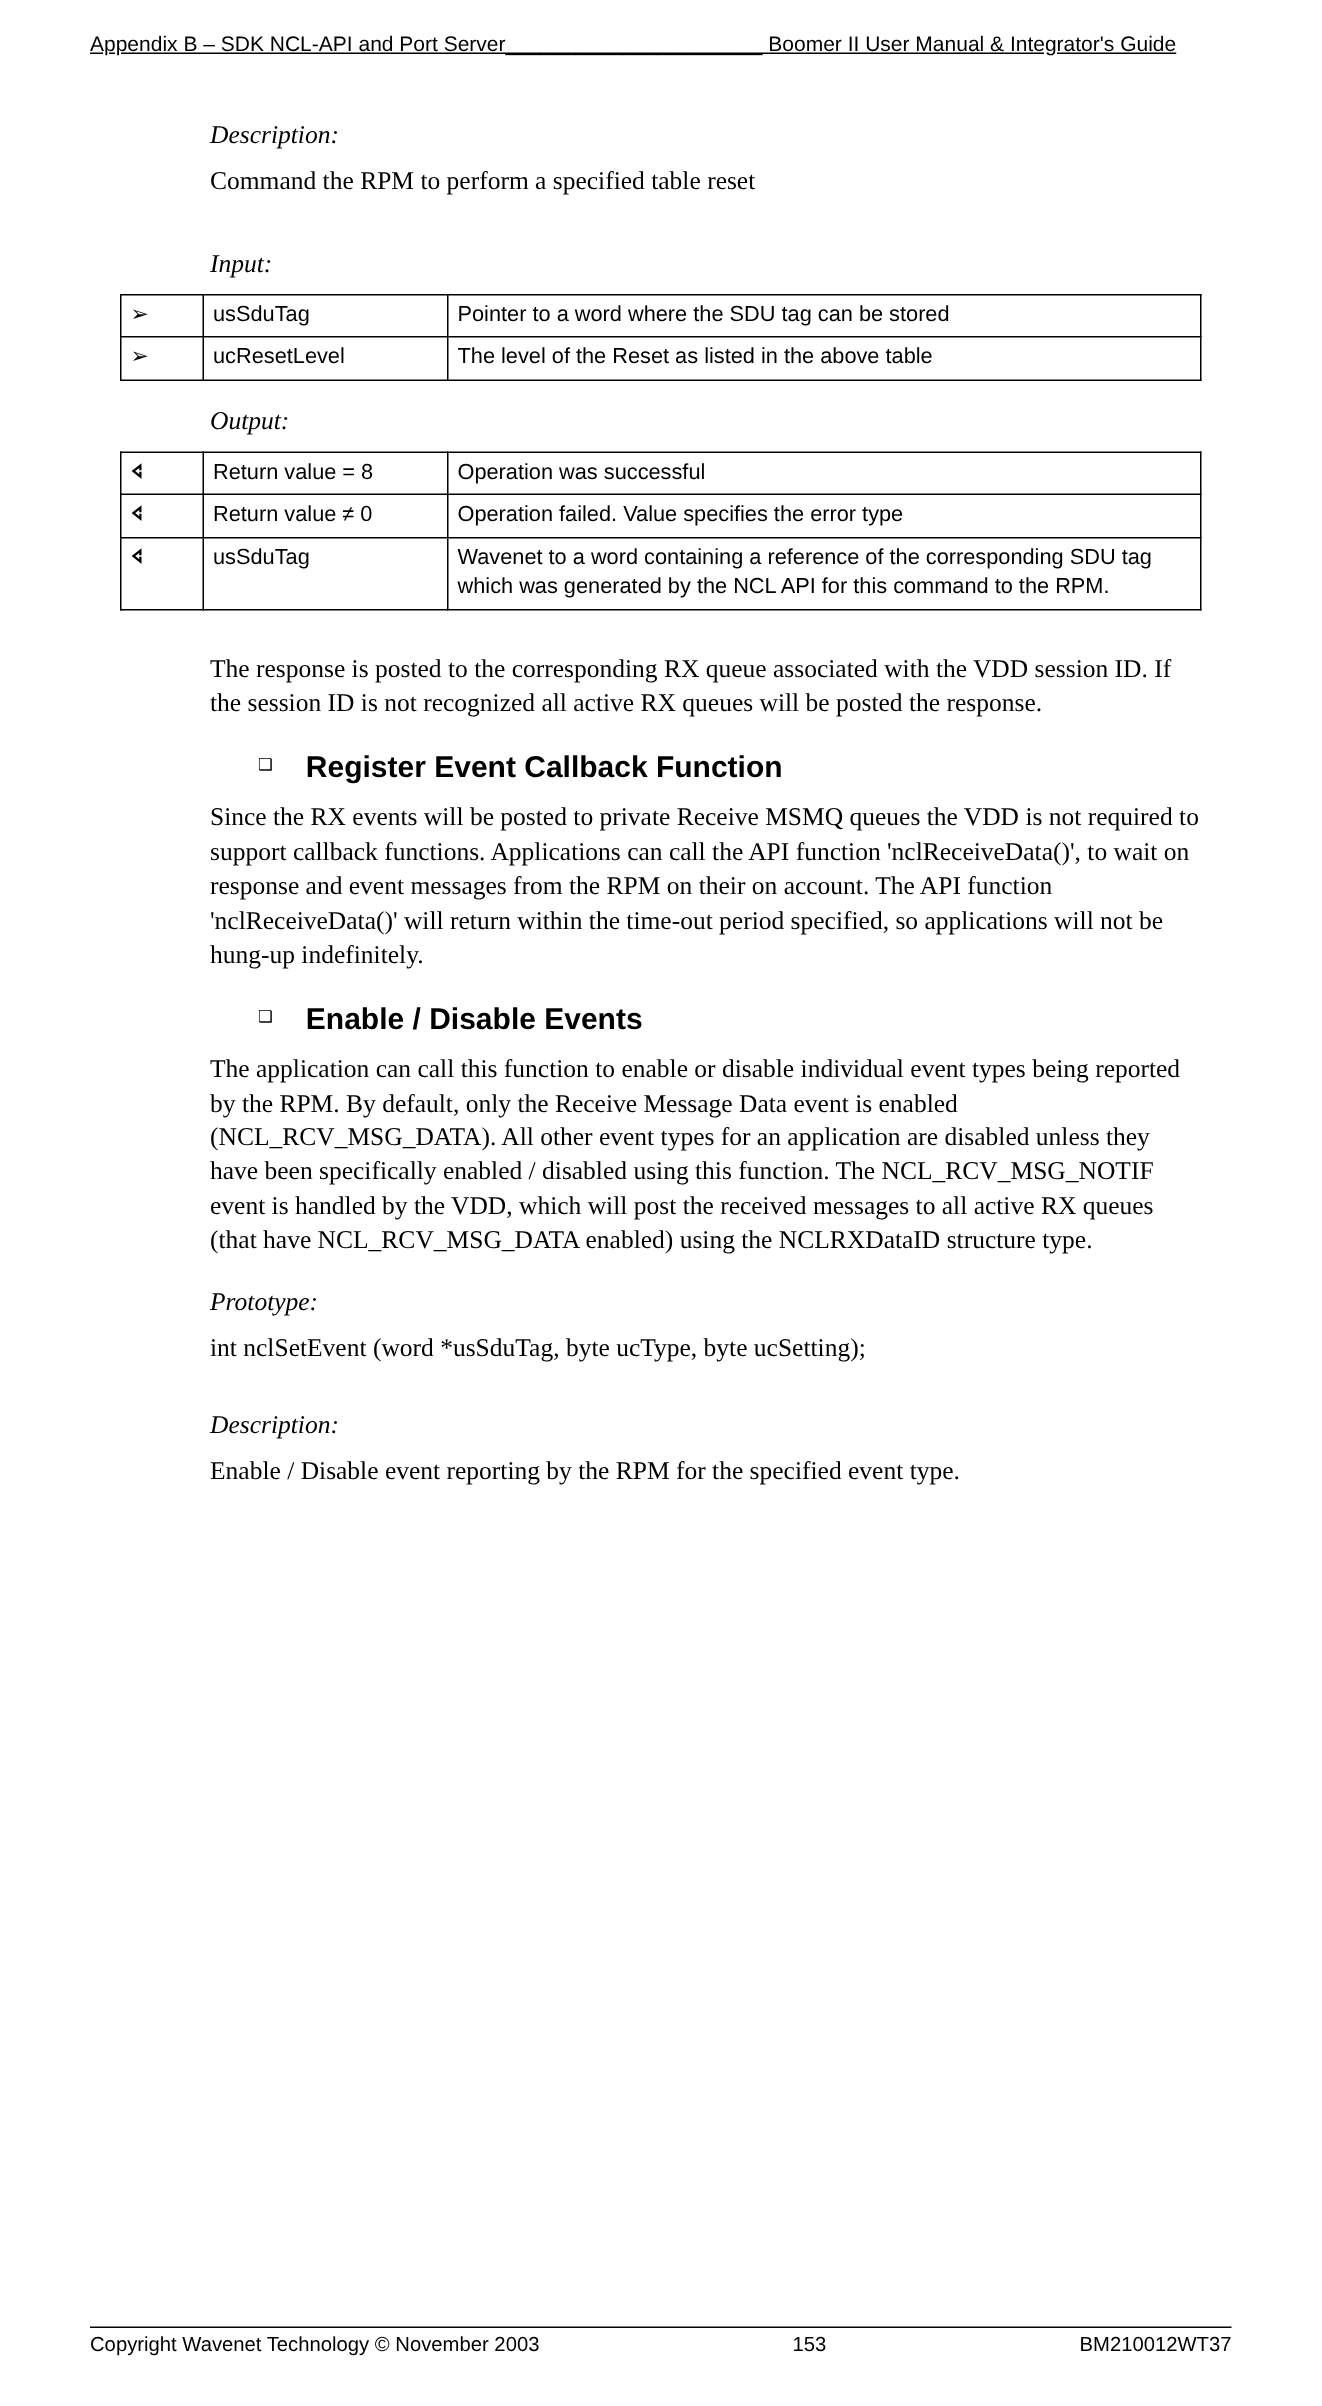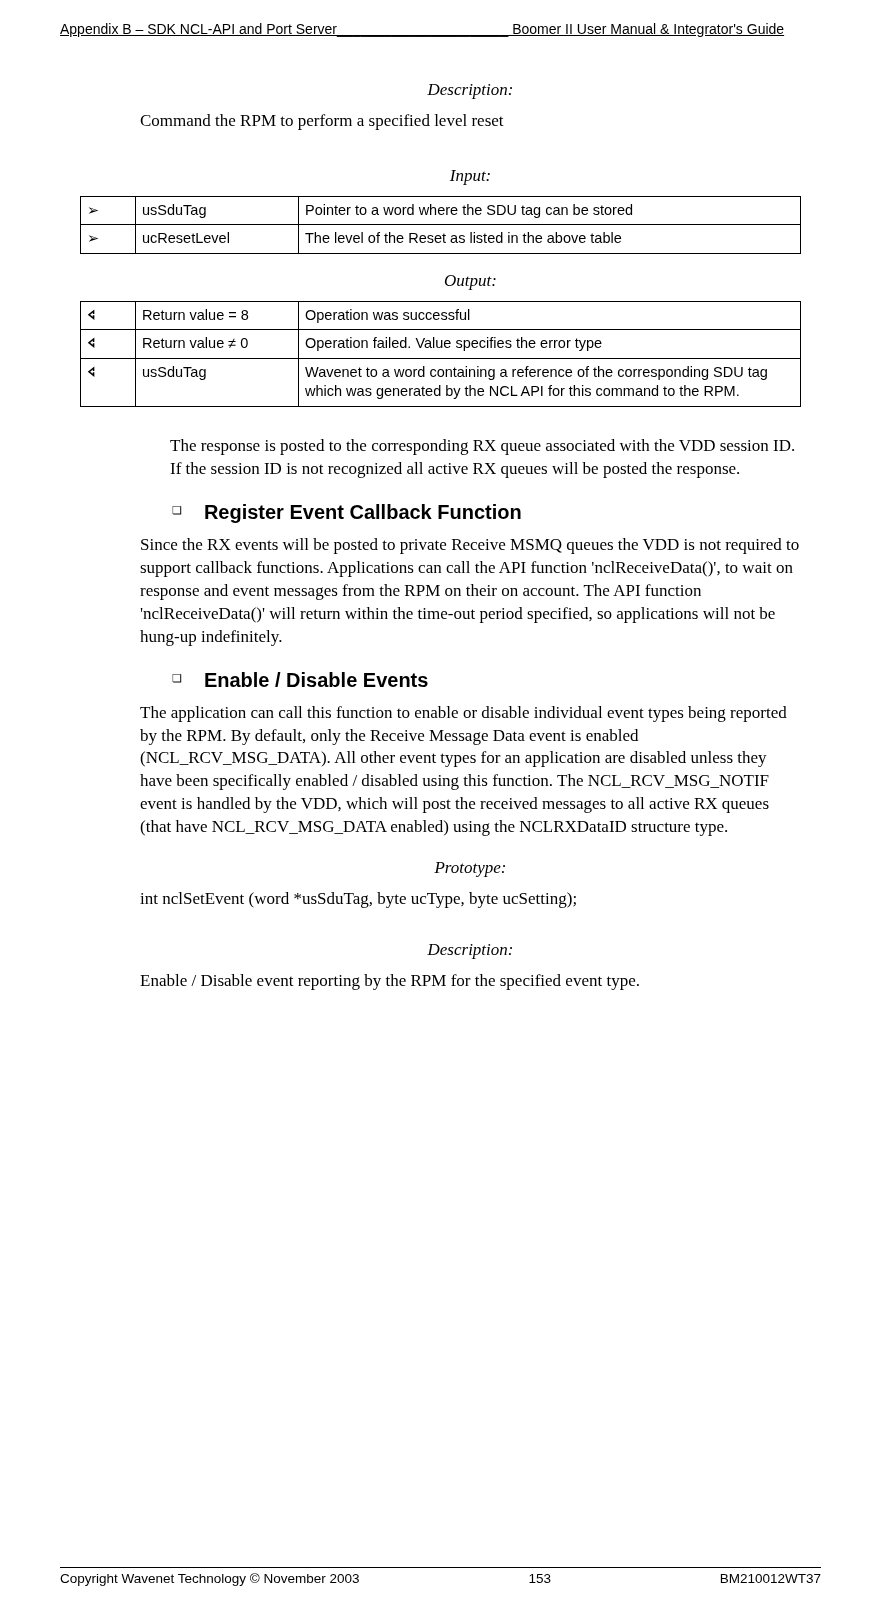--- a/index.html
+++ b/index.html
@@ -26,21 +26,20 @@
   }
   .content {
     margin-left: 80px;
     margin-right: 20px;
   }
   .italic-heading {
     font-style: italic;
     margin-top: 18px;
     margin-bottom: 8px;
     font-size: 17px;
-    text-align: center;
   }
   .body-text {
     margin-bottom: 18px;
   }
   table.param-table {
     border-collapse: collapse;
     width: 100%;
     margin-left: -60px;
     width: calc(100% + 60px);
     margin-bottom: 16px;
@@ -68,41 +67,41 @@
     margin-left: 32px;
     margin-top: 4px;
   }
   .sub-heading-text {
     font-family: Arial, Helvetica, sans-serif;
     font-weight: bold;
     font-size: 20px;
   }
   .footer {
     position: absolute;
-    bottom: 12px;
+    bottom: 28px;
     left: 60px;
     right: 60px;
     font-family: Arial, Helvetica, sans-serif;
     font-size: 13.5px;
     border-top: 1px solid #000;
     padding-top: 2px;
     display: flex;
     justify-content: space-between;
   }
 </style>
 </head>
 <body>
 
 <div class="page">
   <div class="header">Appendix B – SDK NCL-API and Port Server______________________ Boomer II User Manual &amp; Integrator's Guide</div>
 
   <div class="content">
 
     <div class="italic-heading">Description:</div>
-    <div class="body-text">Command the RPM to perform a specified level reset</div>
+    <div class="body-text">Command the RPM to perform a specified table reset</div>
 
     <div class="italic-heading" style="margin-top:32px;">Input:</div>
     <table class="param-table">
       <tbody>
           <tr>
         <td class="sym">➢</td>
         <td class="name">usSduTag</td>
         <td class="desc">Pointer to a word where the SDU tag can be stored</td>
       </tr>
       <tr>
@@ -127,21 +126,21 @@
         <td class="desc">Operation failed. Value specifies the error type</td>
       </tr>
       <tr>
         <td class="sym">🢔</td>
         <td class="name">usSduTag</td>
         <td class="desc">Wavenet to a word containing a reference of the corresponding SDU tag which was generated by the NCL API for this command to the RPM.</td>
       </tr>
     </tbody>
       </table>
 
-    <div class="body-text" style="margin-top:28px;margin-left:30px;">The response is posted to the corresponding RX queue associated with the VDD session ID. If the session ID is not recognized all active RX queues will be posted the response.</div>
+    <div class="body-text" style="margin-top:28px;">The response is posted to the corresponding RX queue associated with the VDD session ID. If the session ID is not recognized all active RX queues will be posted the response.</div>
 
     <div class="sub-heading-row">
       <span class="sub-heading-marker">❏</span>
       <span class="sub-heading-text">Register Event Callback Function</span>
     </div>
     <div class="body-text">Since the RX events will be posted to private Receive MSMQ queues the VDD is not required to support callback functions. Applications can call the API function 'nclReceiveData()', to wait on response and event messages from the RPM on their on account. The API function 'nclReceiveData()' will return within the time-out period specified, so applications will not be hung-up indefinitely.</div>
 
     <div class="sub-heading-row">
       <span class="sub-heading-marker">❏</span>
       <span class="sub-heading-text">Enable / Disable Events</span>

